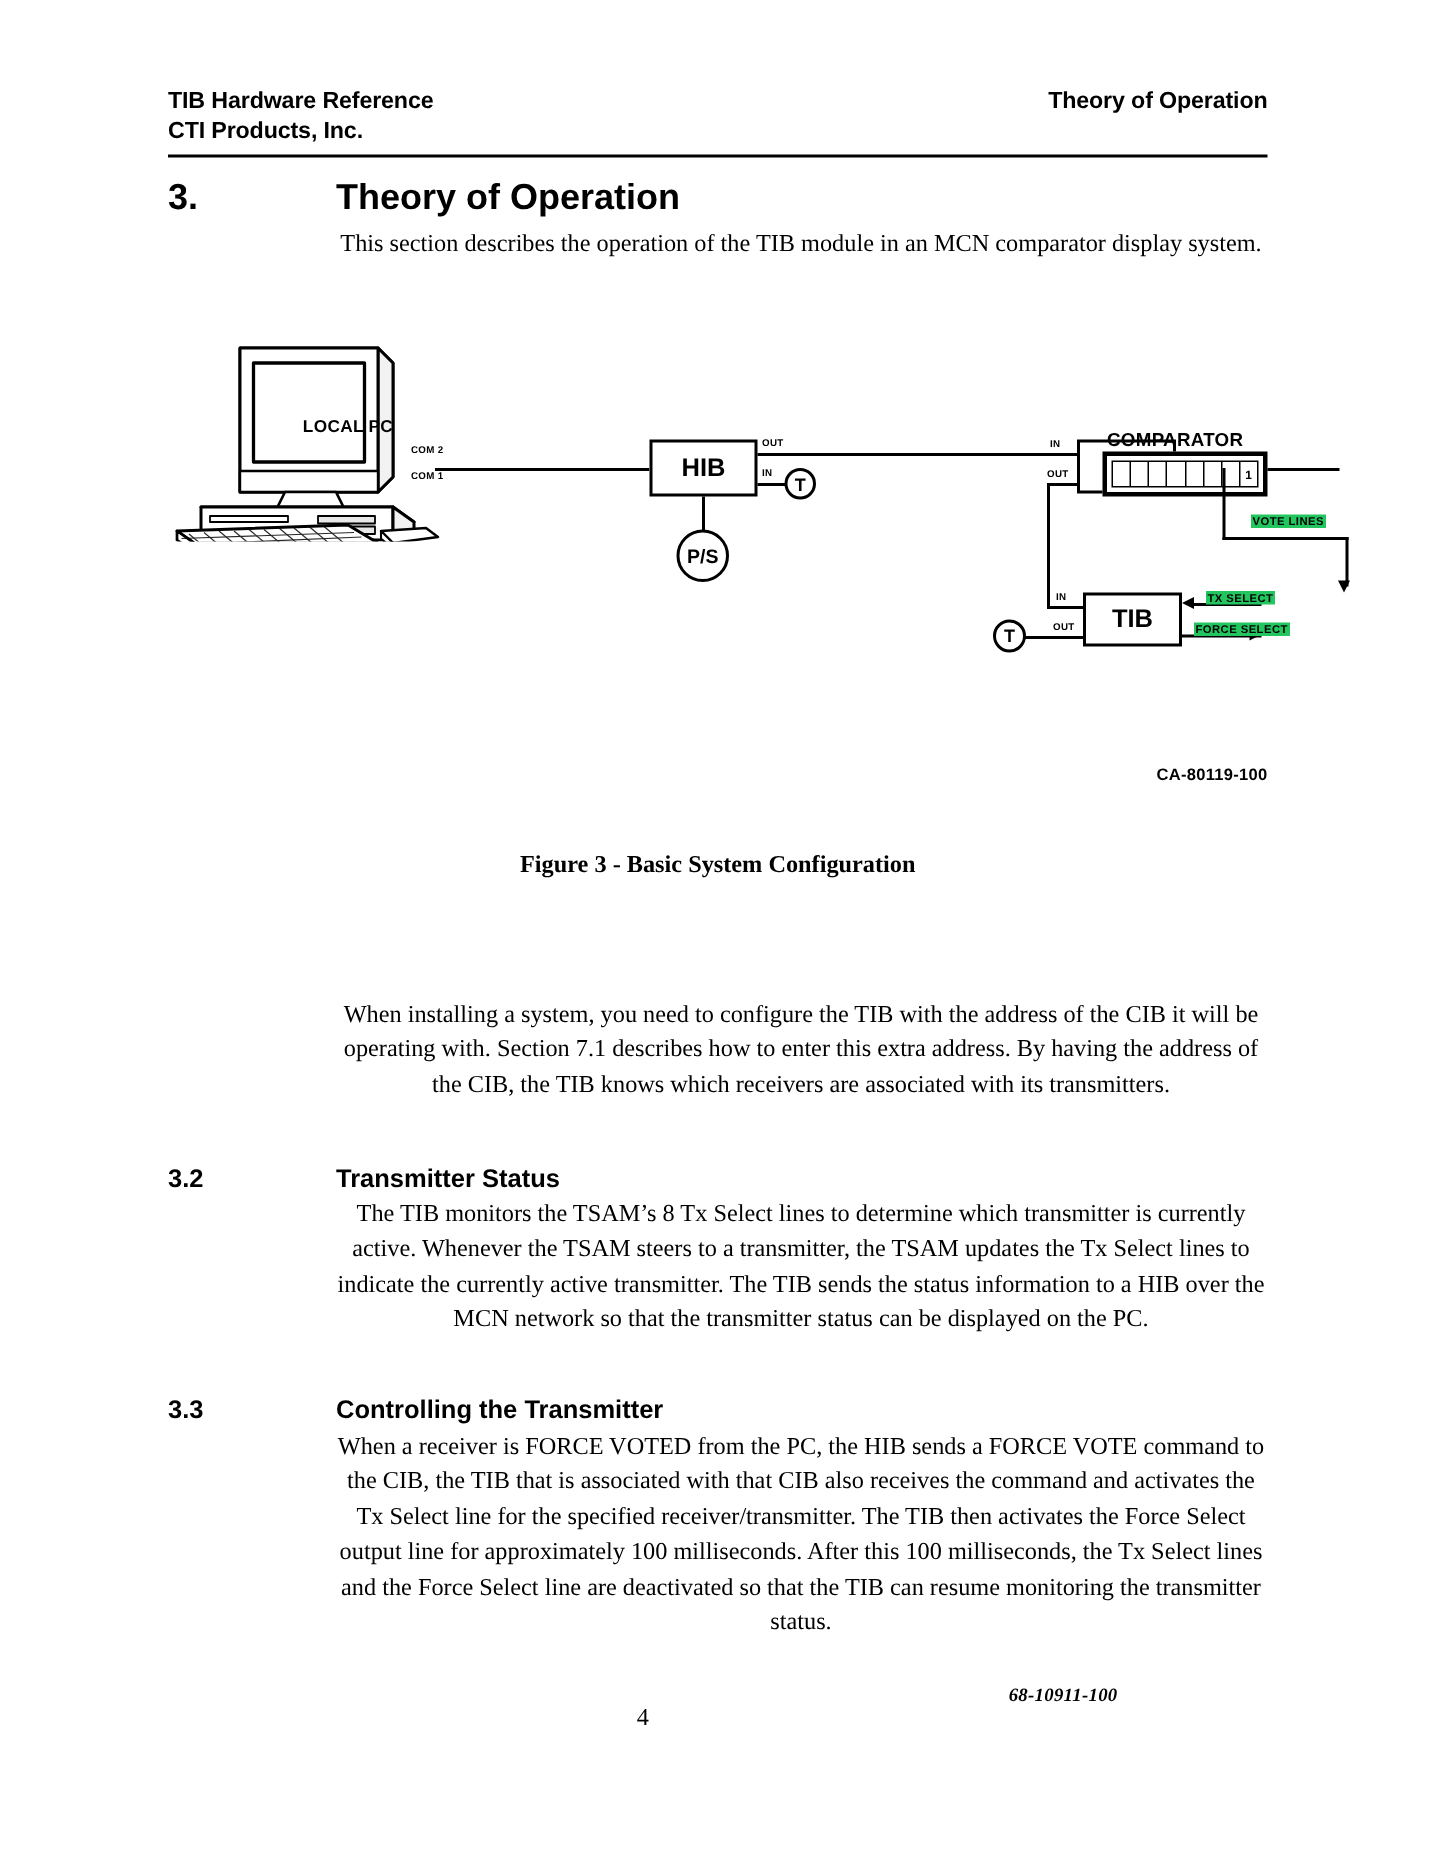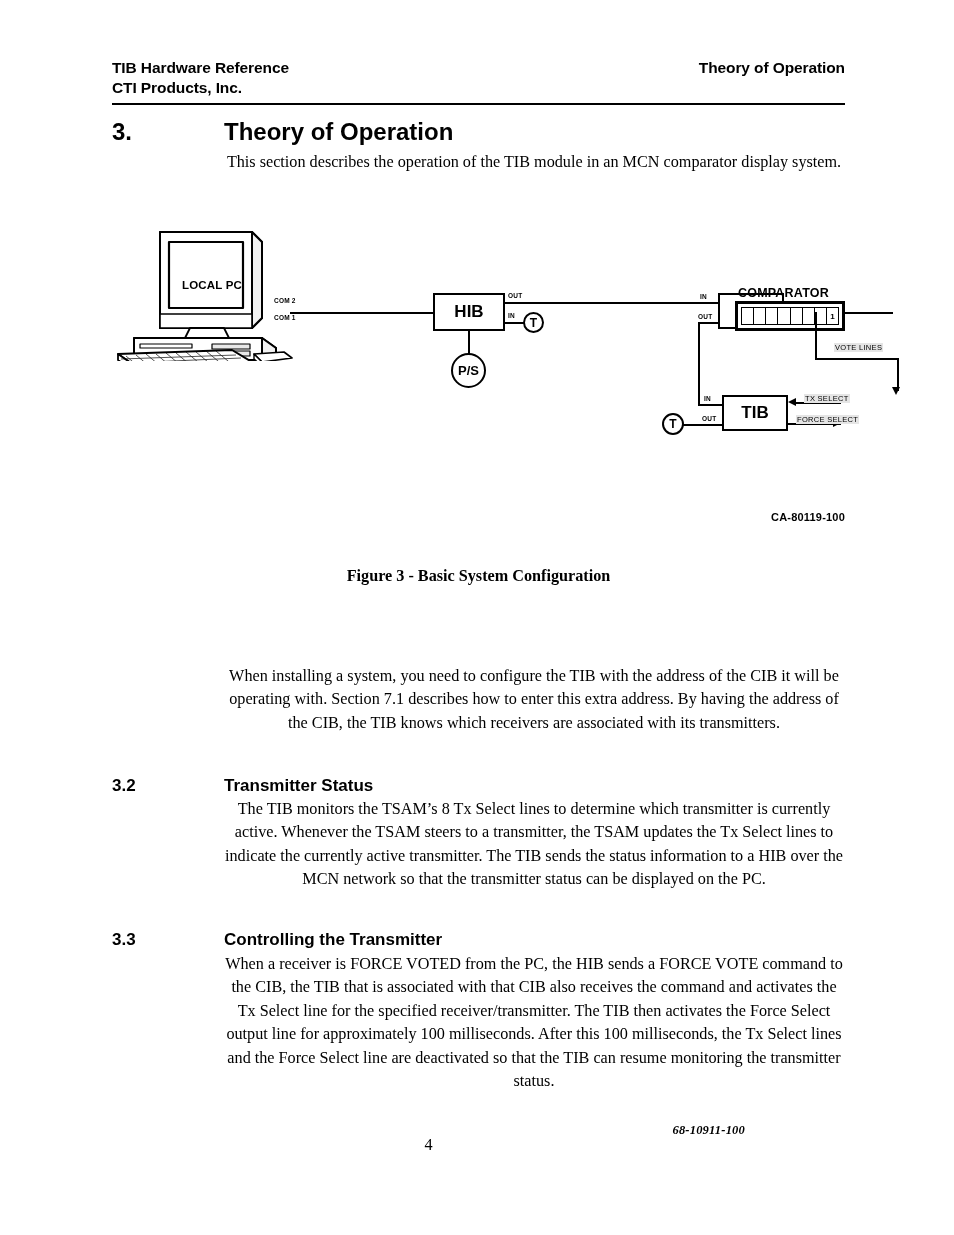--- a/index.html
+++ b/index.html
@@ -177,25 +177,25 @@
     font-family: "Liberation Sans", "DejaVu Sans", sans-serif;
     font-weight: bold;
     font-size: 6.5px;
     letter-spacing: 0.2px;
     white-space: nowrap;
     background: #fff;
   }
   .small-label {
     position: absolute;
     font-family: "Liberation Sans", "DejaVu Sans", sans-serif;
-    font-weight: normal;
+    font-weight: bold;
     font-size: 7.5px;
     letter-spacing: 0.3px;
     white-space: nowrap;
-    background: #e5e5e5;
+    background: #22c55e;
     padding: 0 1px;
   }
   .cmp-title {
     position: absolute;
     font-family: "Liberation Sans", "DejaVu Sans", sans-serif;
     font-weight: bold;
     font-size: 12.5px;
     letter-spacing: 0.2px;
     white-space: nowrap;
   }
@@ -260,20 +260,21 @@
 
   
   .pc-art { position: absolute; left: 0; top: 10px; }
   .pc-screen-label {
     position: absolute;
     font-family: "Liberation Sans", "DejaVu Sans", sans-serif;
     font-weight: bold;
     font-size: 11.5px;
     letter-spacing: 0.2px;
     white-space: nowrap;
+    margin-left: 20px;
   }
 
   
   .footer-page {
     position: absolute;
     left: 0; right: 0;
     top: 1132px;
     text-align: center;
     font-family: "Liberation Serif", "DejaVu Serif", serif;
     font-size: 16.2px;

